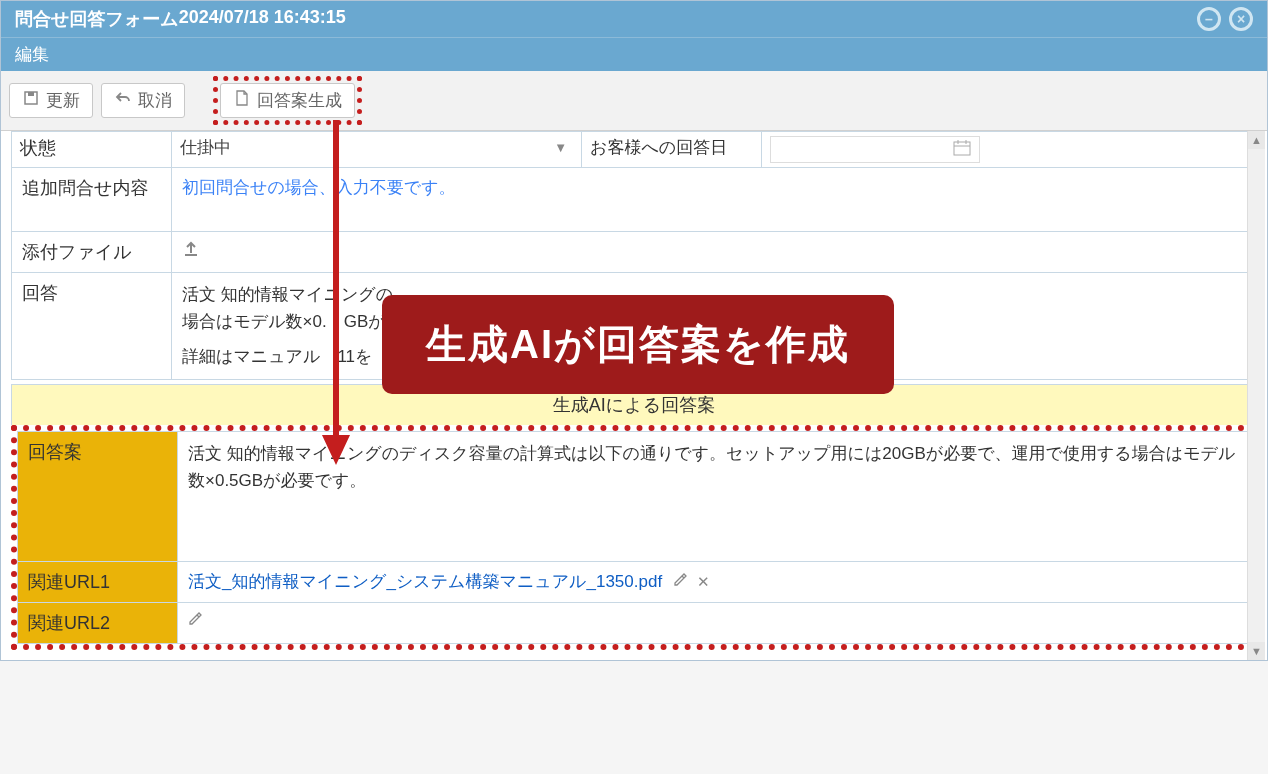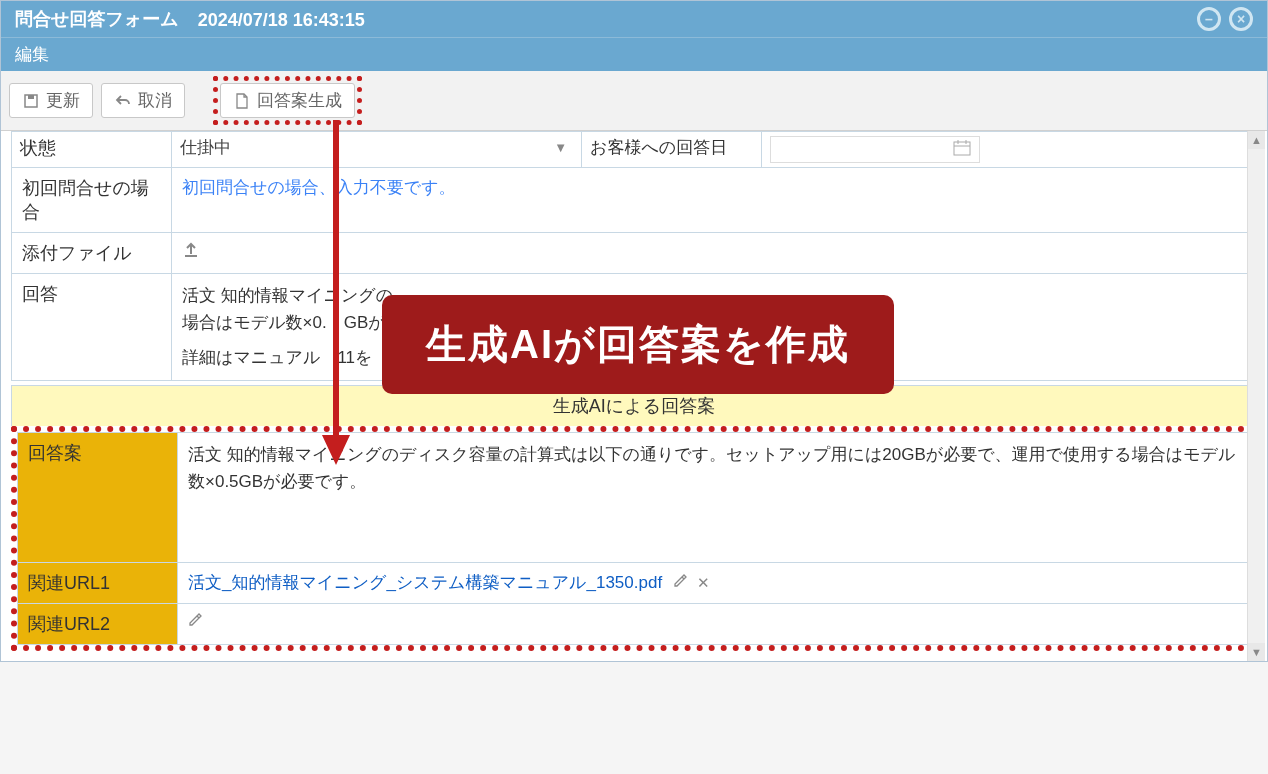--- a/index.html
+++ b/index.html
@@ -18,21 +18,21 @@
     .title-bar {
       background: #6aa8d0;
       color: #fff;
       font-weight: bold;
       font-size: 18px;
       padding: 6px 14px;
       display: flex;
       align-items: center;
       justify-content: space-between;
     }
-    .title-text { display: flex; gap: 19px; align-items: flex-end; }
+    .title-text { display: flex; gap: 0; }
     .title-icons { display: flex; gap: 8px; }
     .circ-icon {
       width: 24px; height: 24px;
       border: 3px solid #d0e6f2;
       border-radius: 50%;
       display: flex; align-items: center; justify-content: center;
       color: #d0e6f2; font-weight: bold; font-size: 14px;
     }
     .menu-bar {
       background: #6aa8d0;
@@ -44,21 +44,20 @@
     .toolbar {
       background: #f2f2f2;
       border-bottom: 1px solid #d0d0d0;
       padding: 5px 8px;
       display: flex;
       gap: 8px;
       align-items: center;
     }
     .tbtn {
       display: inline-flex;
-      align-items: center;
       gap: 6px;
       background: #fff;
       border: 1px solid #c8c8c8;
       border-radius: 3px;
       padding: 5px 12px;
       font-size: 17px;
       color: #666;
       cursor: pointer;
     }
     .tbtn-icon { width: 18px; height: 18px; display: inline-flex; align-items: center; justify-content: center; }
@@ -235,21 +234,21 @@
                     <line x1="1" y1="6" x2="17" y2="6" stroke="#aaa"></line>
                     <line x1="5" y1="0" x2="5" y2="4" stroke="#aaa"></line>
                     <line x1="13" y1="0" x2="13" y2="4" stroke="#aaa"></line>
                   </svg>
             </span>
           </div>
         </td>
       </tr>
 
       <tr>
-        <td class="label-cell">初回問合せの場合</td>
+        <td class="label-cell">追加問合せ内容</td>
         <td class="value-cell" colspan="3" style="height:64px;">
           <span class="placeholder-text">初回問合せの場合、入力不要です。</span>
         </td>
       </tr>
 
       <tr>
         <td class="label-cell">添付ファイル</td>
         <td class="value-cell" colspan="3">
           <span class="upload-icon">
             <svg width="18" height="18" viewBox="0 0 18 18">

